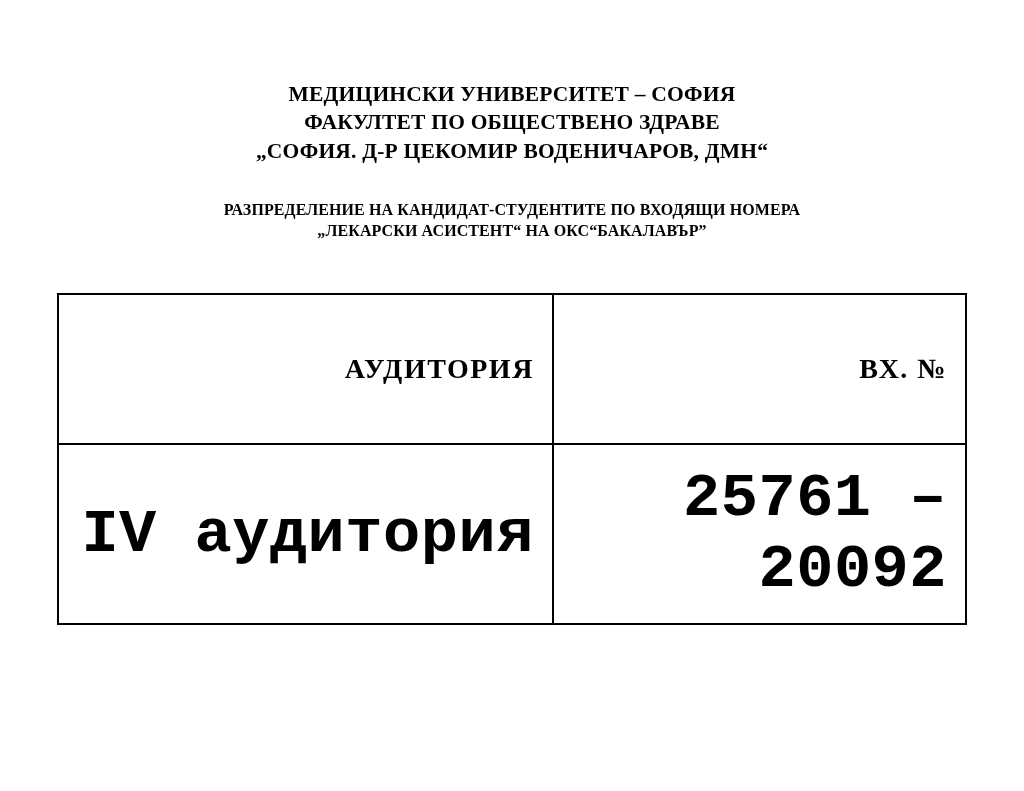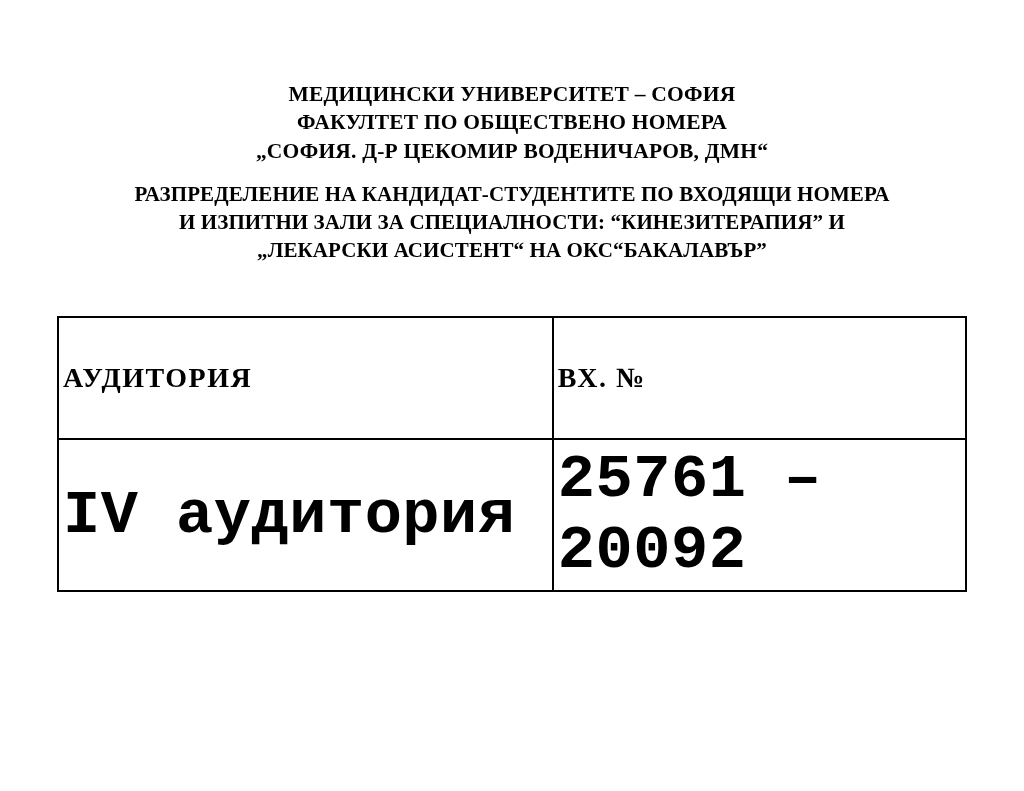--- a/index.html
+++ b/index.html
@@ -29,22 +29,22 @@
   .inst-block {
     margin-top: 80px;
     font-size: 21.5px;
     line-height: 1.32;
     letter-spacing: 0.2px;
   }
   .inst-line {
     white-space: nowrap;
   }
   .dist-block {
-    margin-top: 16px;
-    font-size: 21px;
+    margin-top: 34px;
+    font-size: 16px;
     line-height: 1.32;
     letter-spacing: 0.1px;
   }
   .dist-line {
     white-space: nowrap;
   }
   .exam-block {
     margin-top: 48px;
     font-size: 20.5px;
     line-height: 1.3;
@@ -58,23 +58,23 @@
     justify-content: center;
   }
   table.alloc {
     border-collapse: collapse;
     width: 910px;
     table-layout: fixed;
   }
   table.alloc td,
   table.alloc th {
     border: 2px solid #000000;
-    text-align: left;
+    text-align: right;
     vertical-align: middle;
-    padding: 4px;
+    padding: 18px;
     font-family: "Liberation Serif", serif;
   }
   table.alloc th {
     font-size: 28px;
     font-weight: bold;
     height: 112px;
     letter-spacing: 1.5px;
   }
   table.alloc td.body-cell {
     font-size: 62px;
@@ -86,27 +86,26 @@
   col.col-hall { width: 54.5%; }
   col.col-num  { width: 45.5%; }
 </style>
 </head>
 <body>
 
 <div class="page">
 
   <div class="header-block inst-block">
     <div class="inst-line">МЕДИЦИНСКИ УНИВЕРСИТЕТ – СОФИЯ</div>
-    <div class="inst-line">ФАКУЛТЕТ ПО ОБЩЕСТВЕНО НОМЕРА</div>
+    <div class="inst-line">ФАКУЛТЕТ ПО ОБЩЕСТВЕНО ЗДРАВЕ</div>
     <div class="inst-line">„СОФИЯ. Д-Р ЦЕКОМИР ВОДЕНИЧАРОВ, ДМН“</div>
   </div>
 
   <div class="header-block dist-block">
     <div class="dist-line">РАЗПРЕДЕЛЕНИЕ НА КАНДИДАТ-СТУДЕНТИТЕ  ПО ВХОДЯЩИ НОМЕРА</div>
-    <div class="dist-line">И ИЗПИТНИ ЗАЛИ ЗА СПЕЦИАЛНОСТИ: “КИНЕЗИТЕРАПИЯ” И</div>
     <div class="dist-line">„ЛЕКАРСКИ АСИСТЕНТ“ НА ОКС“БАКАЛАВЪР”</div>
   </div>
 
 
   <div class="table-wrap">
     <table class="alloc">
       <colgroup>
         <col class="col-hall">
         <col class="col-num">
       </colgroup>

